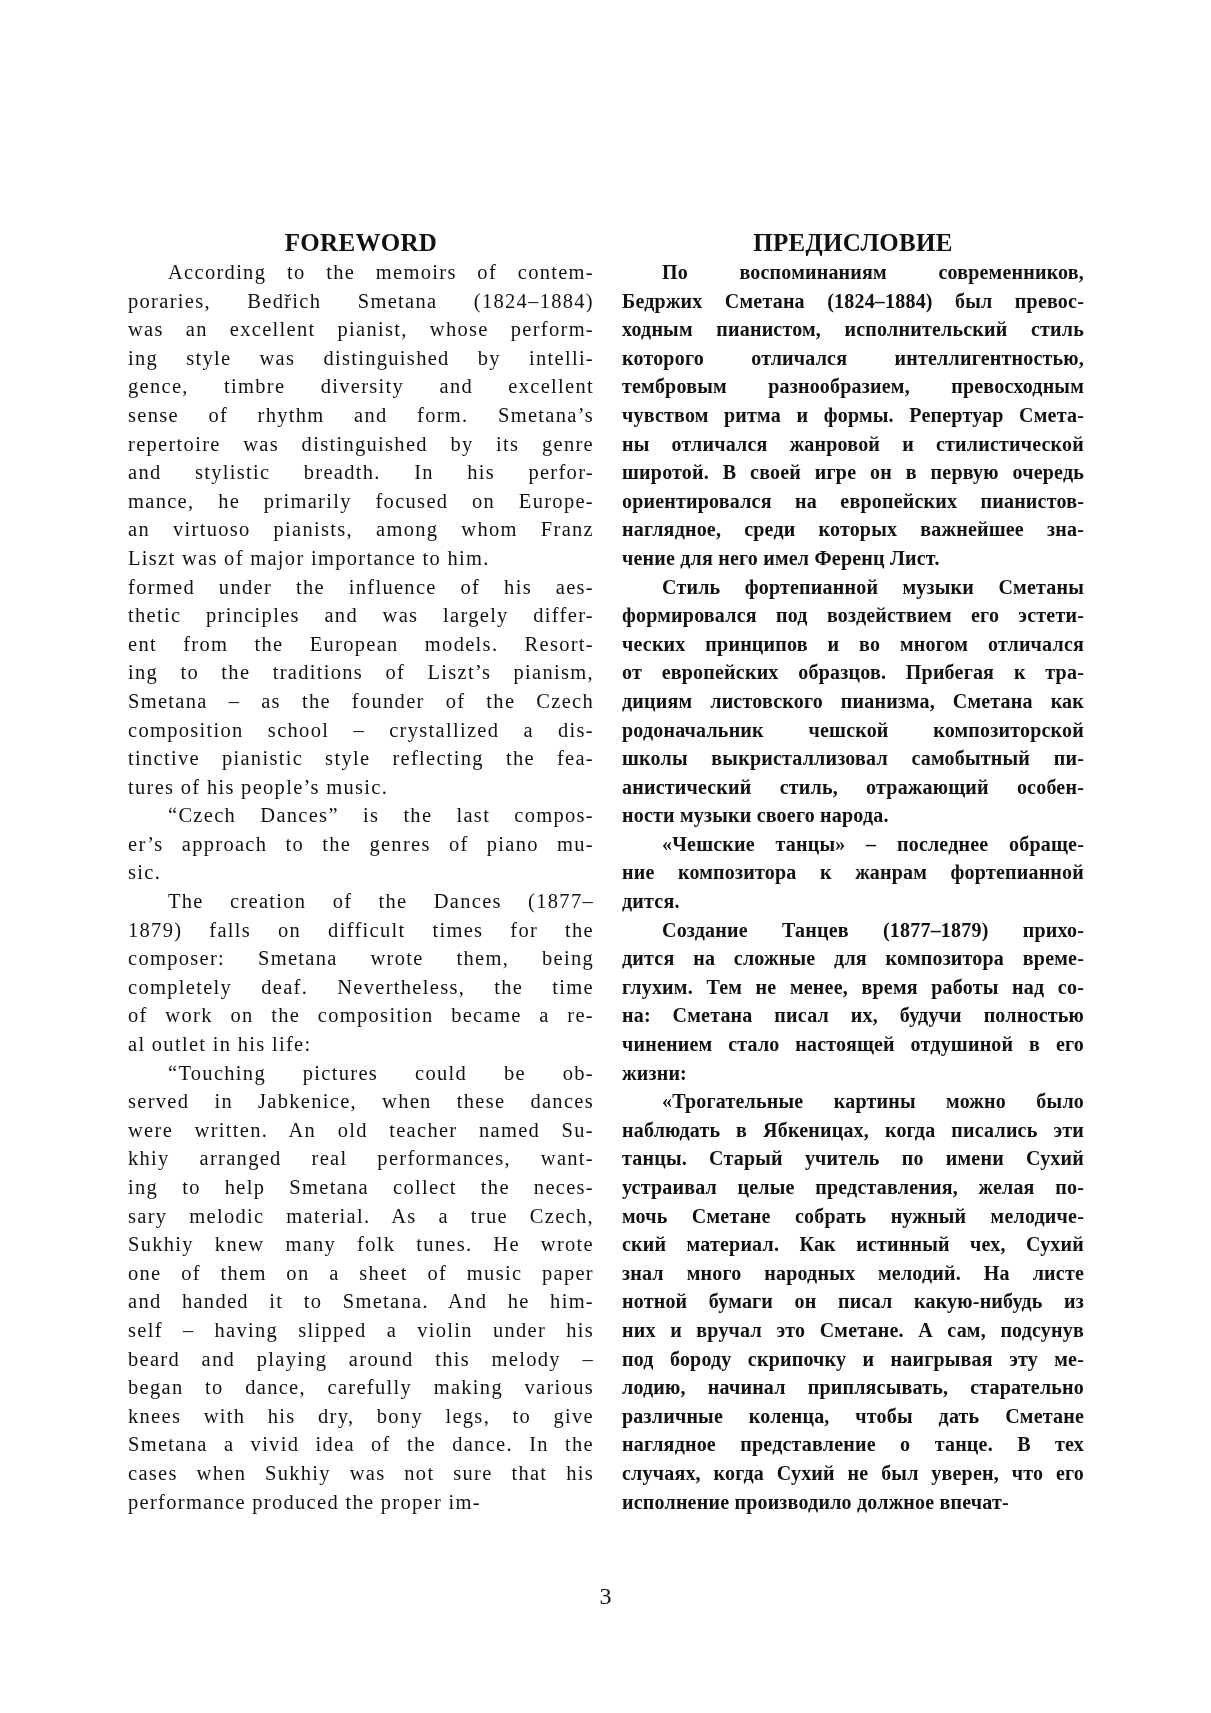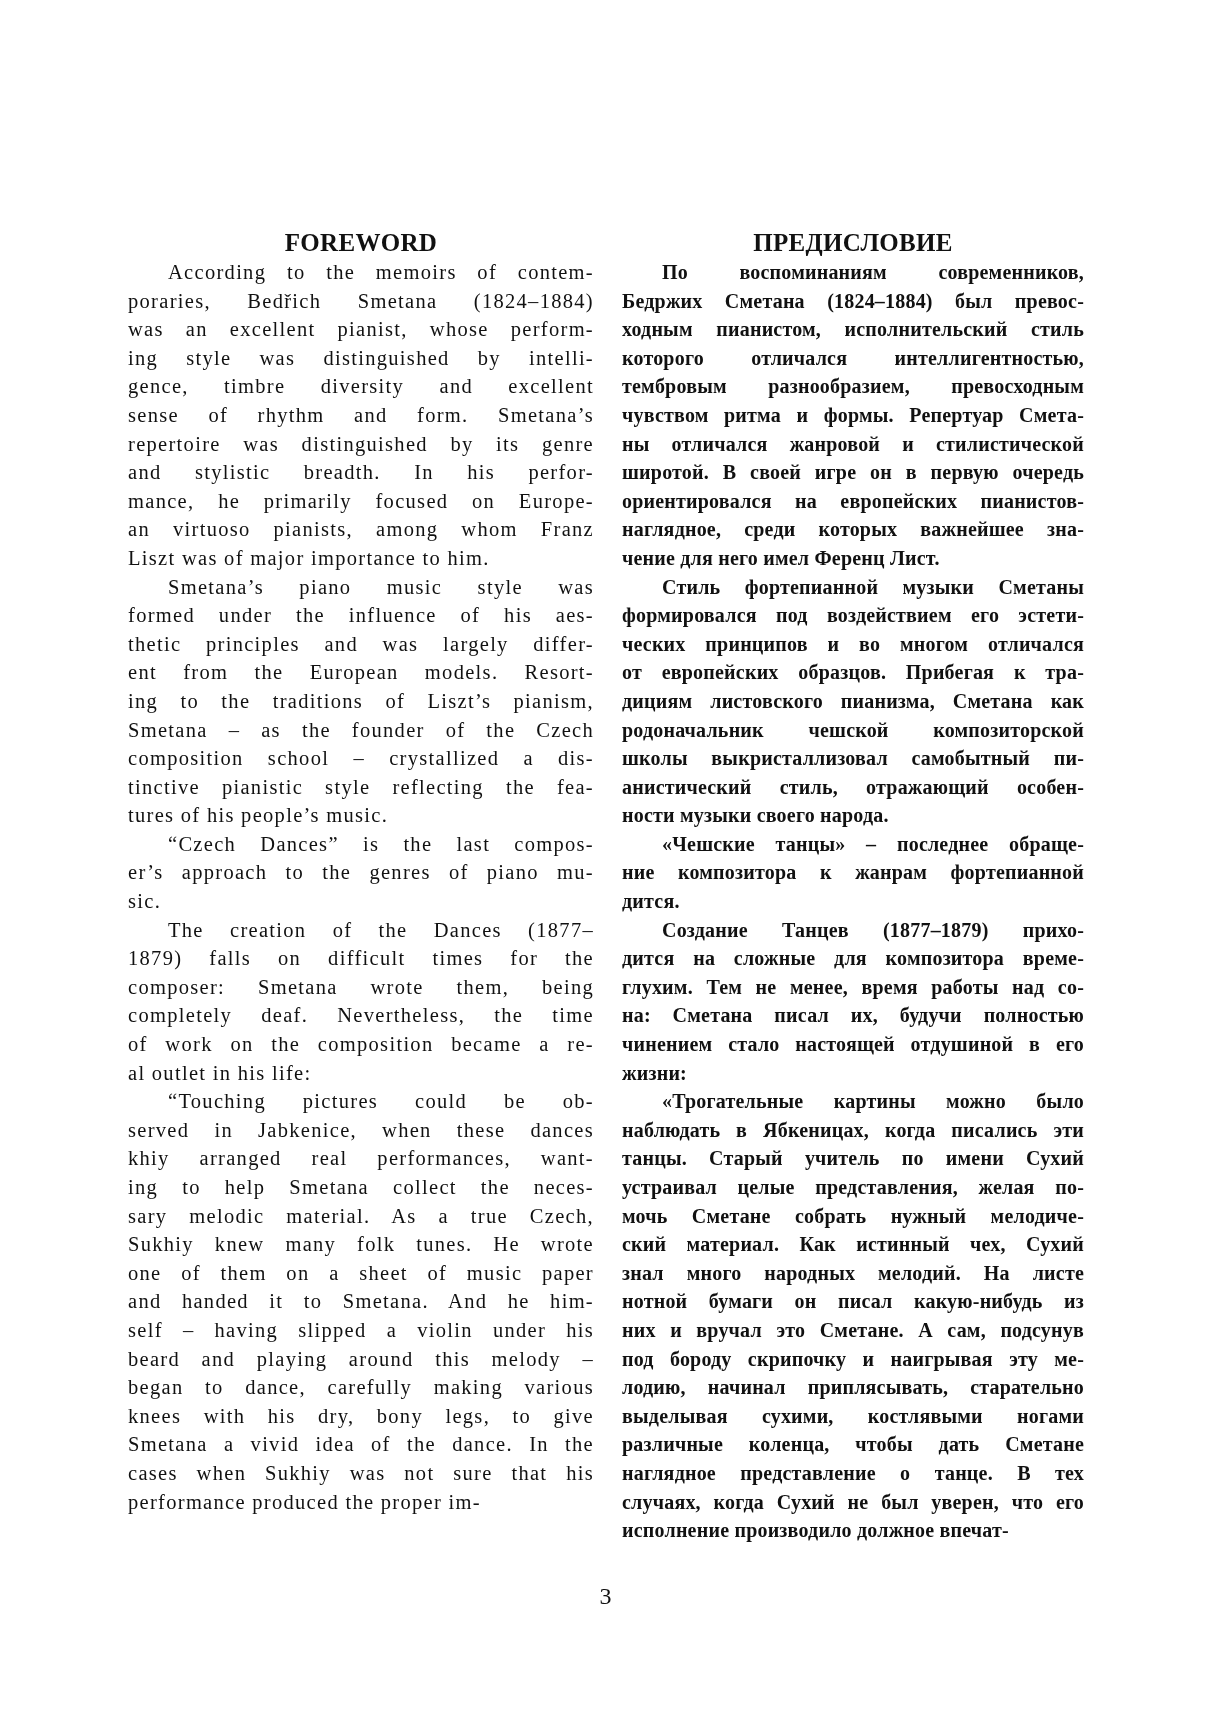--- a/index.html
+++ b/index.html
@@ -33,21 +33,20 @@
         <div class="line">ing style was distinguished by intelli-</div>
         <div class="line">gence, timbre diversity and excellent</div>
         <div class="line">sense of rhythm and form. Smetana’s</div>
         <div class="line">repertoire was distinguished by its genre</div>
         <div class="line">and stylistic breadth. In his perfor-</div>
         <div class="line">mance, he primarily focused on Europe-</div>
         <div class="line">an virtuoso pianists, among whom Franz</div>
         <div class="line last">Liszt was of major importance to him.</div>
       </div>
       <div>
-        <div class="line indent">Smetana’s piano music style was</div>
         <div class="line">formed under the influence of his aes-</div>
         <div class="line">thetic principles and was largely differ-</div>
         <div class="line">ent from the European models. Resort-</div>
         <div class="line">ing to the traditions of Liszt’s pianism,</div>
         <div class="line">Smetana – as the founder of the Czech</div>
         <div class="line">composition school – crystallized a dis-</div>
         <div class="line">tinctive pianistic style reflecting the fea-</div>
         <div class="line last">tures of his people’s music.</div>
       </div>
       <div>
@@ -59,20 +58,21 @@
         <div class="line indent">The creation of the Dances (1877–</div>
         <div class="line">1879) falls on difficult times for the</div>
         <div class="line">composer: Smetana wrote them, being</div>
         <div class="line">completely deaf. Nevertheless, the time</div>
         <div class="line">of work on the composition became a re-</div>
         <div class="line last">al outlet in his life:</div>
       </div>
       <div>
         <div class="line indent">“Touching pictures could be ob-</div>
         <div class="line">served in Jabkenice, when these dances</div>
+        <div class="line">were written. An old teacher named Su-</div>
         <div class="line">khiy arranged real performances, want-</div>
         <div class="line">ing to help Smetana collect the neces-</div>
         <div class="line">sary melodic material. As a true Czech,</div>
         <div class="line">Sukhiy knew many folk tunes. He wrote</div>
         <div class="line">one of them on a sheet of music paper</div>
         <div class="line">and handed it to Smetana. And he him-</div>
         <div class="line">self – having slipped a violin under his</div>
         <div class="line">beard and playing around this melody –</div>
         <div class="line">began to dance, carefully making various</div>
         <div class="line">knees with his dry, bony legs, to give</div>
@@ -128,21 +128,20 @@
         <div class="line">наблюдать в Ябкеницах, когда писались эти</div>
         <div class="line">танцы. Старый учитель по имени Сухий</div>
         <div class="line">устраивал целые представления, желая по-</div>
         <div class="line">мочь Сметане собрать нужный мелодиче-</div>
         <div class="line">ский материал. Как истинный чех, Сухий</div>
         <div class="line">знал много народных мелодий. На листе</div>
         <div class="line">нотной бумаги он писал какую-нибудь из</div>
         <div class="line">них и вручал это Сметане. А сам, подсунув</div>
         <div class="line">под бороду скрипочку и наигрывая эту ме-</div>
         <div class="line">лодию, начинал приплясывать, старательно</div>
-        <div class="line">выделывая сухими, костлявыми ногами</div>
         <div class="line">различные коленца, чтобы дать Сметане</div>
         <div class="line">наглядное представление о танце. В тех</div>
         <div class="line">случаях, когда Сухий не был уверен, что его</div>
         <div class="line last">исполнение производило должное впечат-</div>
       </div>
     </div>
 </div>
 
 <div class="page-number">3</div>
 

